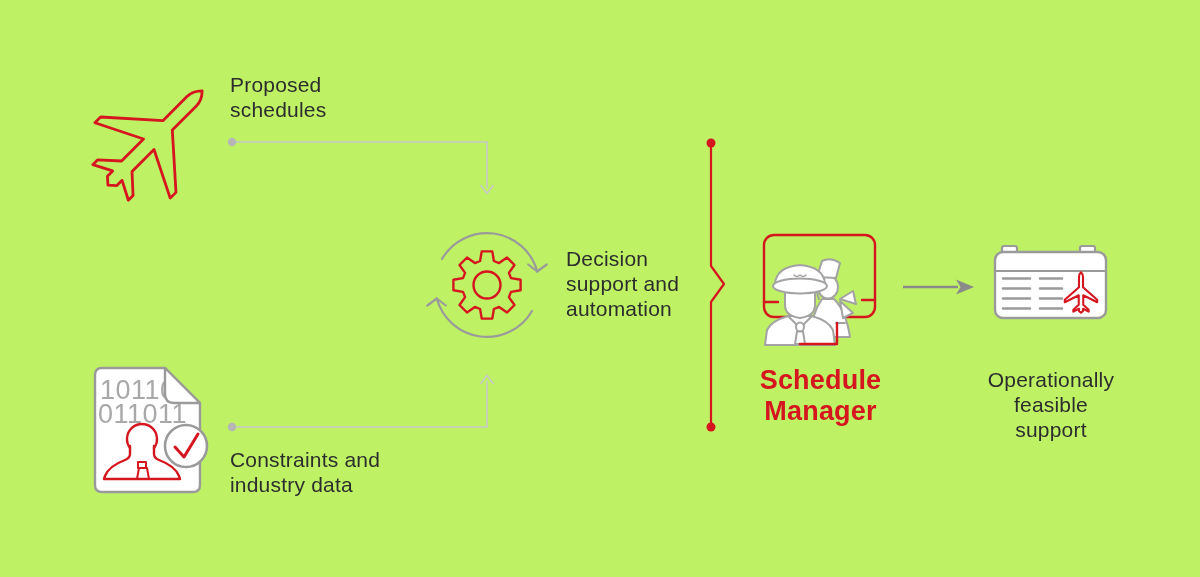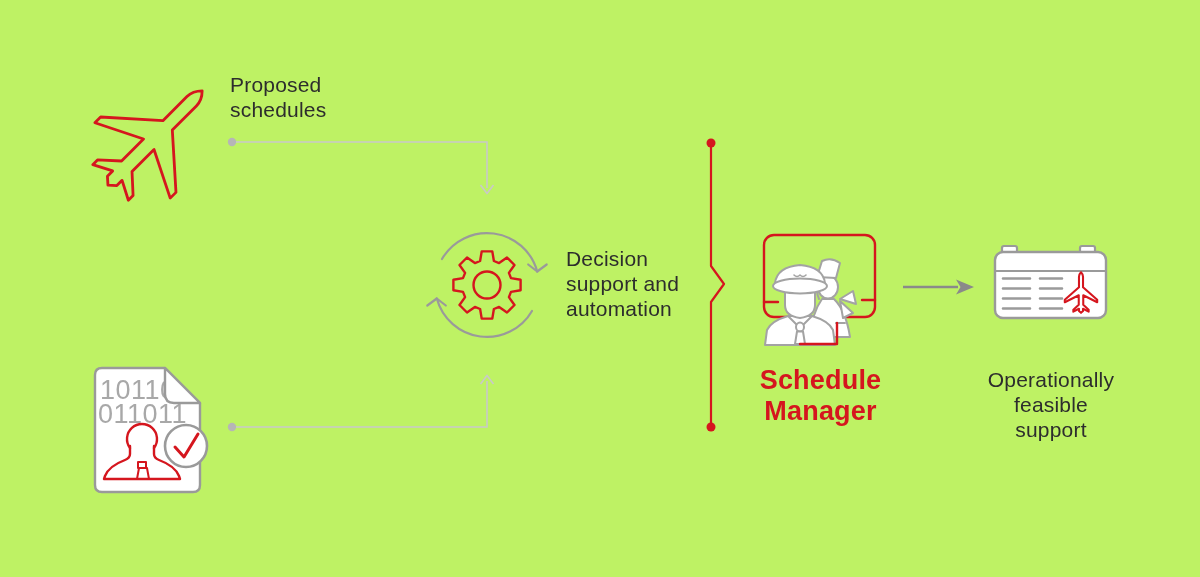--- a/index.html
+++ b/index.html
@@ -160,14 +160,16 @@
       <path d="M 45,90 a 15,15 0 1 1 24,0" fill="none"></path>
       <path d="M 45,88 L 45,96 Q 45,100 40,102 Q 24,108 20,118 L 19,121 H 95 L 94,118 Q 90,108 74,102 Q 69,100 69,96 L 69,88" fill="none"></path>
       <path d="M 53,104 h 8 v 6 h -8 z" stroke-width="2"></path>
       <path d="M 54,110 L 52,121 M 62,110 L 64,121" stroke-width="2" fill="none"></path>
     </g>
 
     <circle cx="101" cy="88" r="21" fill="#ffffff" stroke="#9a9a9a" stroke-width="2.6"></circle>
     <path d="M 90,89 L 99,99 L 113,76" fill="none" stroke="#d5161e" stroke-width="3" stroke-linecap="round" stroke-linejoin="round"></path>
   </svg>
 
+  <div class="abs label" style="left:230px;top:447px;">Constraints and
+industry data</div>
 
 </div>
 
 </body></html>

